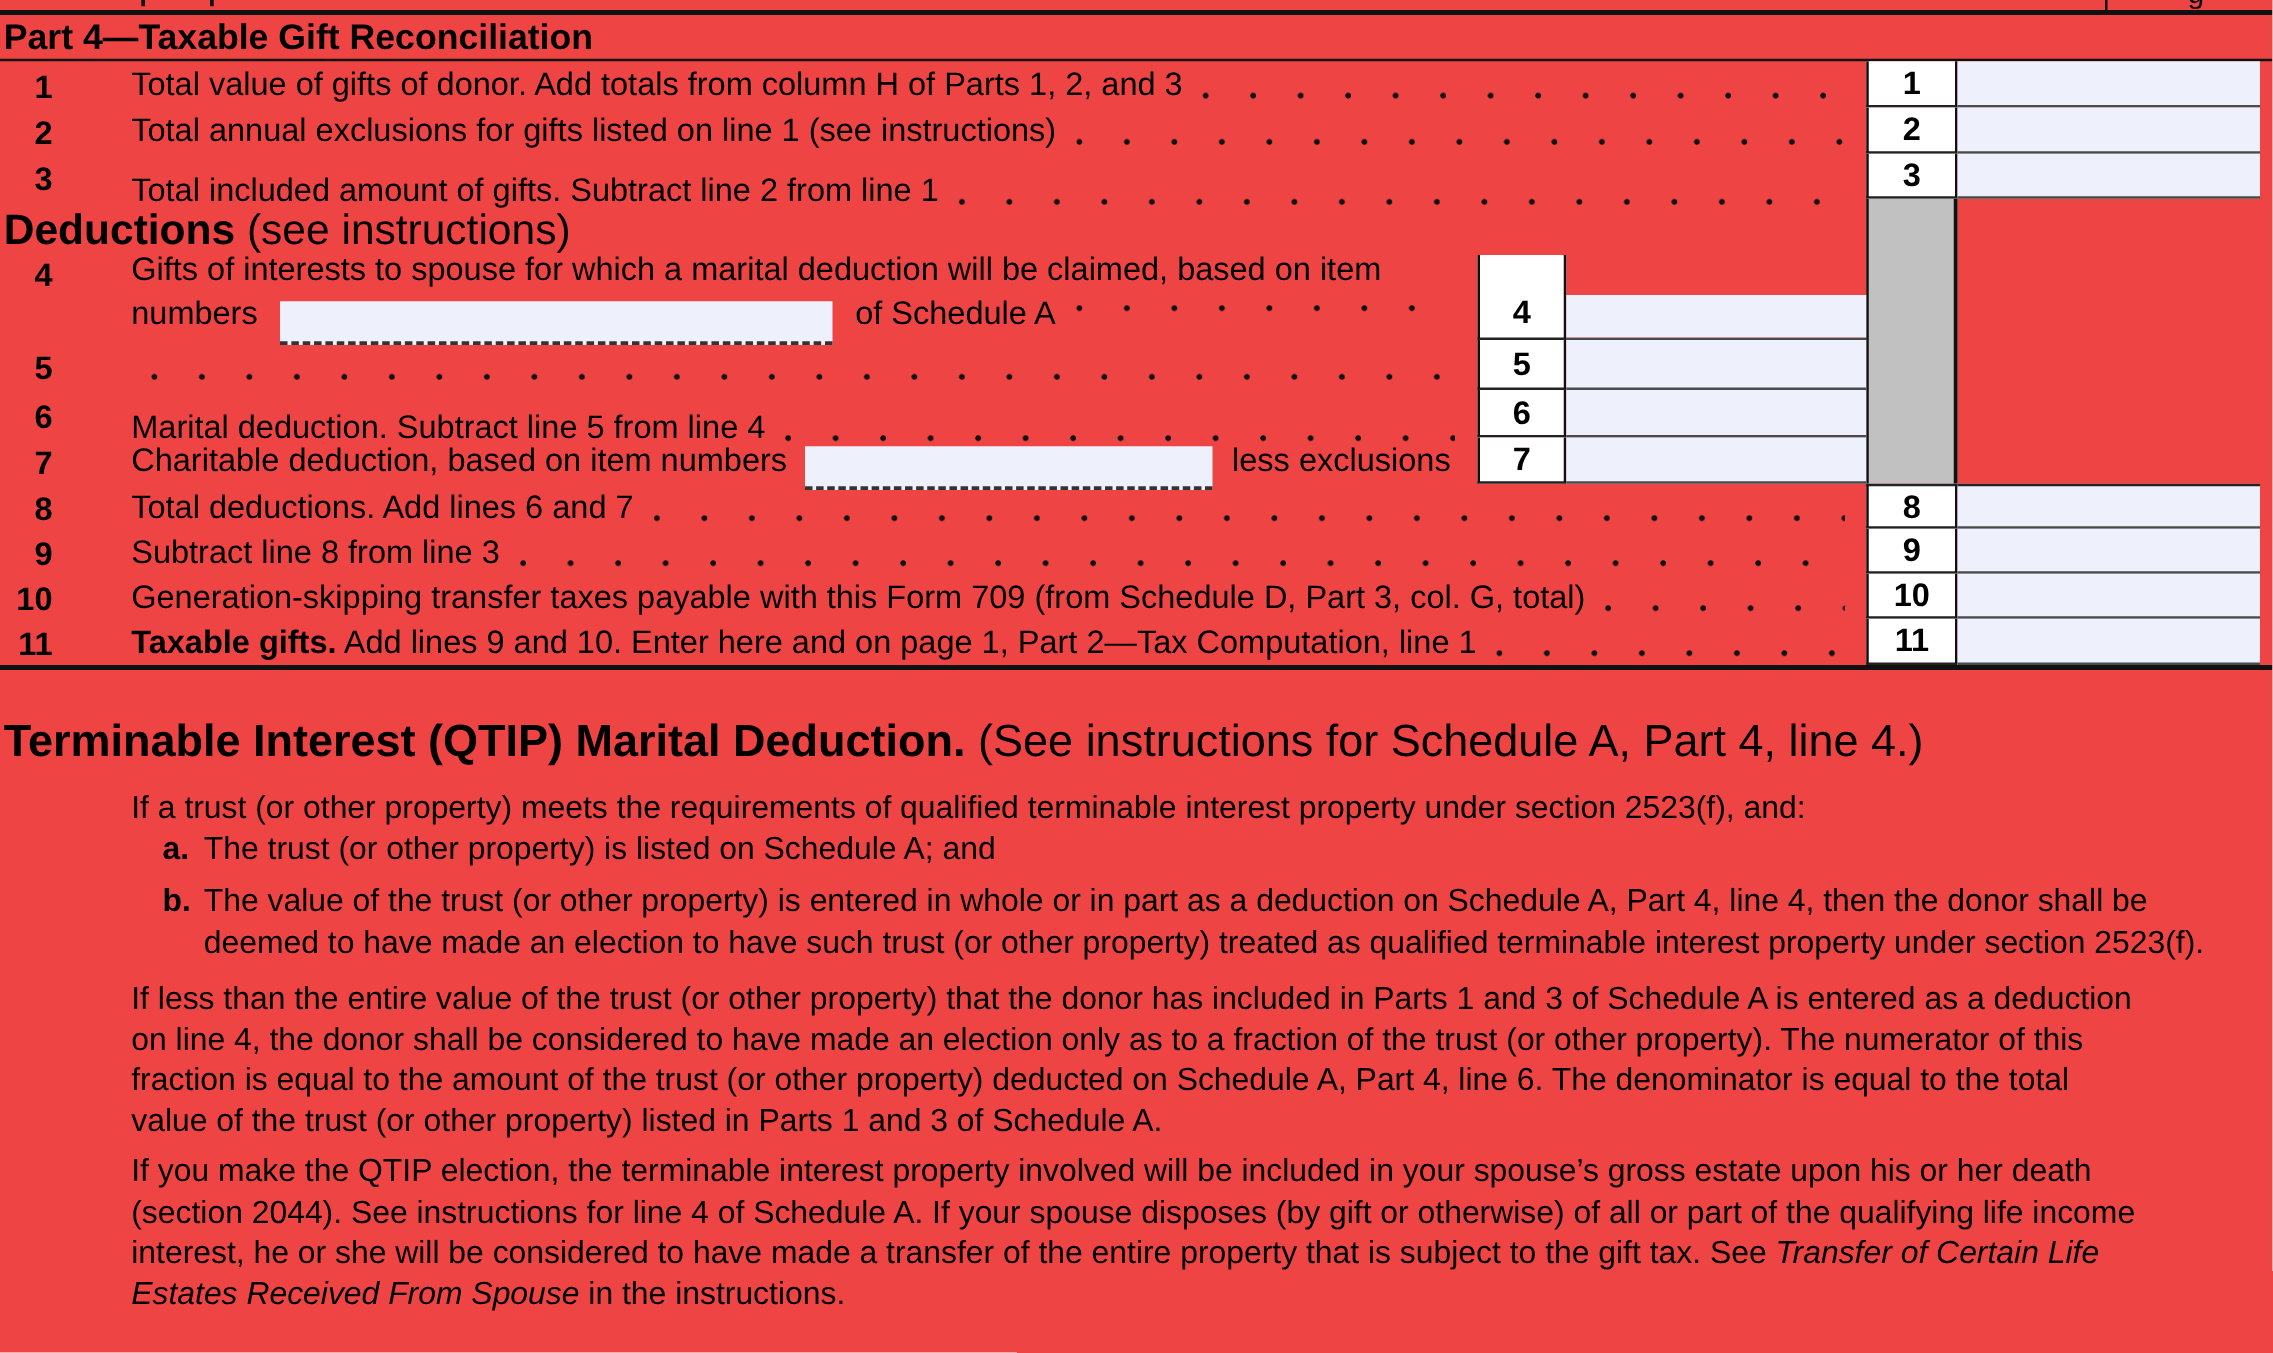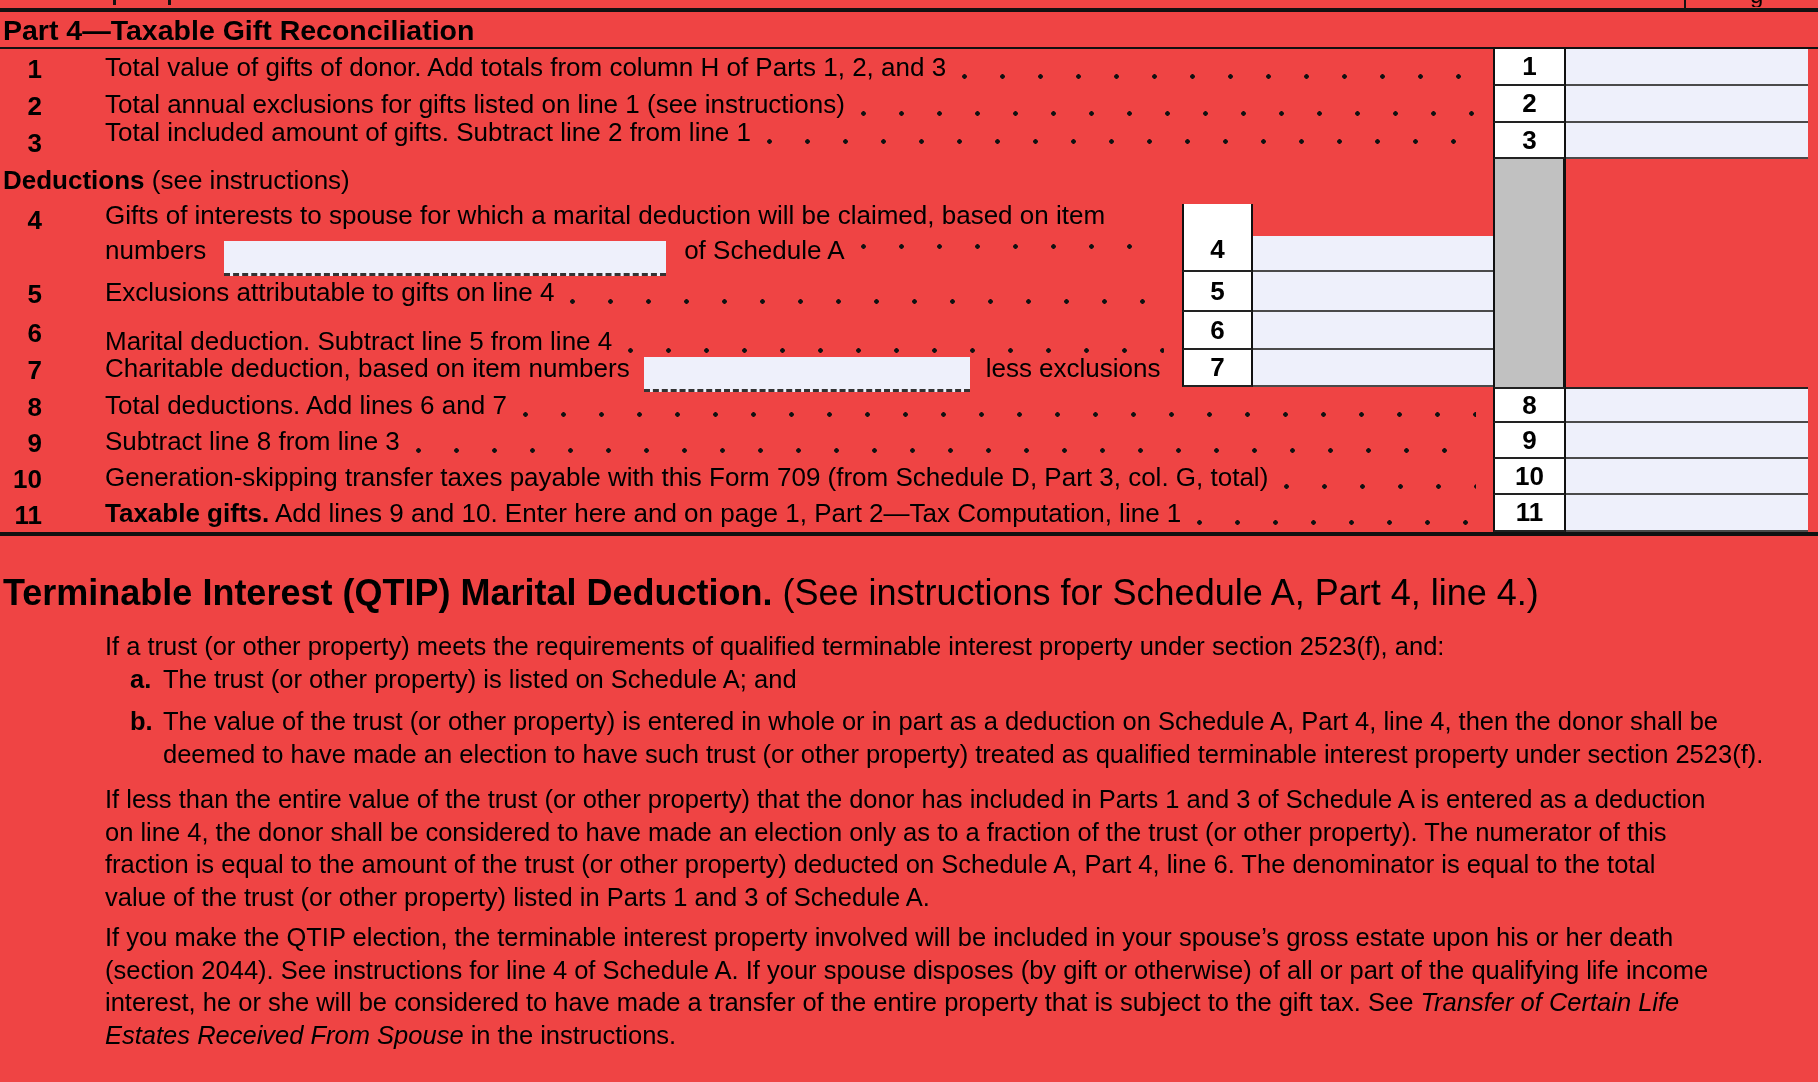--- a/index.html
+++ b/index.html
@@ -51,28 +51,28 @@
 
   <div class="rownum" style="top:91px;">2</div>
   <div class="desc" style="top:86px;height:37px;width:1379px;">
     <span>Total annual exclusions for gifts listed on line 1 (see instructions)</span>
       <div class="leader"></div>
   </div>
   <div class="numbox" style="left:1493px;top:86px;width:73px;height:37px;">2</div>
   <div class="amt" style="left:1566px;top:86px;width:242px;height:37px;"></div>
 
   <div class="rownum" style="top:128px;">3</div>
-  <div class="desc" style="top:114px;height:36px;width:1379px;text-align:right;">
+  <div class="desc" style="top:134px;height:36px;width:1379px;text-align:right;">
     <span>Total included amount of gifts. Subtract line 2 from line 1</span>
       <div class="leader"></div>
   </div>
   <div class="numbox" style="left:1493px;top:123px;width:73px;height:36px;">3</div>
   <div class="amt" style="left:1566px;top:123px;width:242px;height:36px;"></div>
 
-  <div class="abs" style="left:3px;top:165px;font-size:26px;">
+  <div class="abs" style="left:3px;top:165px;font-size:34px;">
     <span class="b">Deductions</span><span> (see instructions)</span>
   </div>
 
   <div class="abs" style="left:1493px;top:159px;width:73px;height:228px;box-sizing:border-box;background:#C1C1C1;border-left:2px solid #111;border-right:3px solid #111;"></div>
 
   <div class="rownum" style="top:205px;">4</div>
   <div class="abs" style="left:105px;top:195px;width:1067px;height:77px;font-size:26px;">
     <div class="abs" style="left:0;top:5px;white-space:nowrap;">Gifts of interests to spouse for which a marital deduction will be claimed, based on item</div>
     <div class="abs" style="left:0;top:40px;right:0;height:36px;display:flex;align-items:flex-start;">
       <span style="white-space:nowrap;">numbers</span>
@@ -81,21 +81,20 @@
       <div class="leader"></div>
     </div>
   </div>
   <div class="numbox" style="left:1182px;top:204px;width:71px;height:68px;align-items:flex-end;padding-bottom:5px;">4</div>
   <div class="abs" style="left:1253px;top:204px;width:240px;height:68px;box-sizing:border-box;border-bottom:2px solid #4a4a4a;">
     <div style="position:absolute;left:0;right:0;bottom:0;height:34px;background:#EEF0FB;"></div>
   </div>
 
   <div class="rownum" style="top:279px;">5</div>
   <div class="desc" style="top:272px;height:40px;width:1067px;">
-    <span>Exclusions attributable to gifts on line 4</span>
       <div class="leader"></div>
   </div>
   <div class="numbox" style="left:1182px;top:272px;width:71px;height:40px;">5</div>
   <div class="amt" style="left:1253px;top:272px;width:240px;height:40px;"></div>
 
   <div class="rownum" style="top:318px;">6</div>
   <div class="desc" style="top:312px;height:38px;width:1067px;margin-top:10px;">
     <span>Marital deduction. Subtract line 5 from line 4</span>
       <div class="leader"></div>
   </div>

